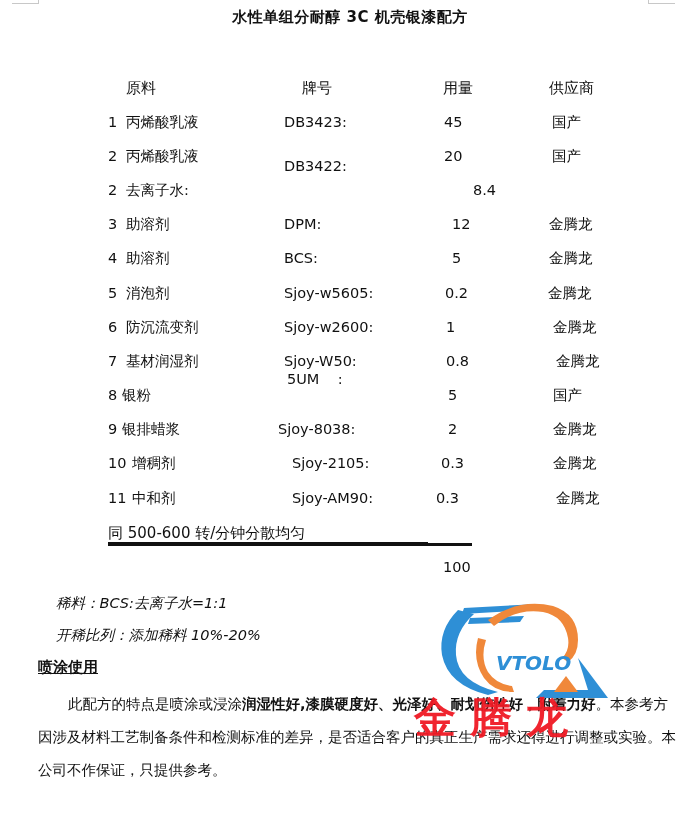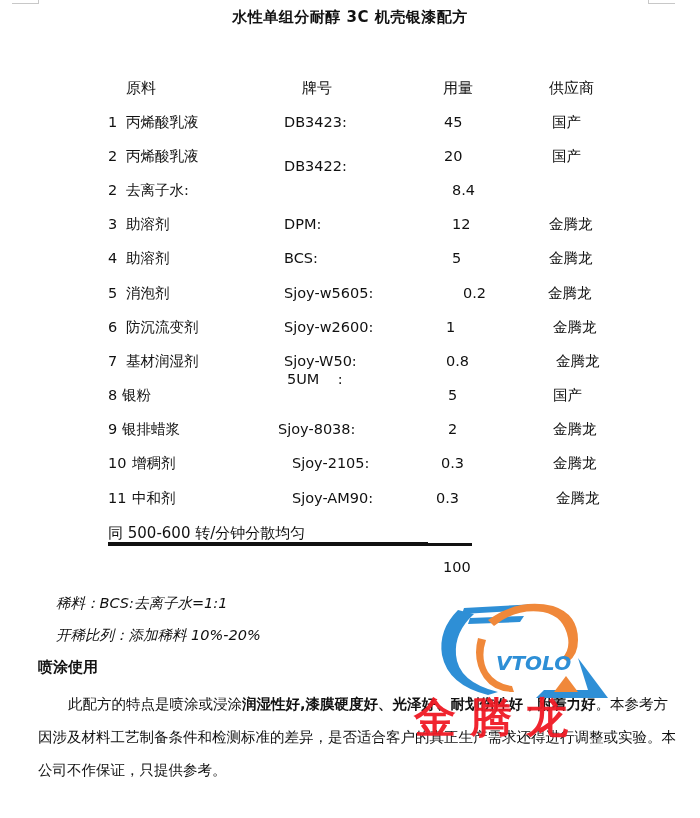--- a/index.html
+++ b/index.html
@@ -10,21 +10,21 @@
   .corner.tr { left: 648px; top: 0; width: 26px; height: 3px; border-width: 0 0 1px 1px; }
   .title { position: absolute; left: 0; width: 700px; top: 8px; text-align: center;
            font-size: 15px; font-weight: bold; letter-spacing: 0.5px; }
   .cell { position: absolute; font-size: 14.5px; white-space: pre; line-height: 18px; }
   .hdr { top: 79px; font-size: 15px; }
   .rule-text { position: absolute; left: 108px; top: 524px; font-size: 15px; white-space: pre; }
   .rule-underline { position: absolute; left: 108px; top: 542px; width: 320px; height: 1px; background: #111; }
   .rule-thick { position: absolute; left: 108px; top: 543px; width: 364px; height: 3px; background: #111; }
   .total { position: absolute; left: 443px; top: 559px; font-size: 14.5px; }
   .note { position: absolute; left: 56px; font-size: 14.5px; white-space: pre; font-style: italic; }
-  .section { position: absolute; left: 38px; top: 658px; font-size: 15px; font-weight: bold; }
+  .section { position: absolute; left: 38px; top: 658px; font-size: 15px; font-weight: bold; text-decoration: underline; }
   .para { position: absolute; left: 38px; top: 688px; width: 640px; font-size: 14.5px; line-height: 33px; }
   .para .indent { display: inline-block; width: 30px; }
   .para b { font-weight: bold; }
   .logo { position: absolute; left: 428px; top: 600px; width: 180px; height: 100px; }
   .logo-text { position: absolute; left: 414px; top: 690px; width: 200px; font-size: 42px; font-weight: bold;
                color: #f01a24; letter-spacing: 14px; opacity: 0.95;
                font-family: "DejaVu Sans", sans-serif; }
 </style>
 </head>
 <body>
@@ -52,42 +52,42 @@
     <span class="cell" style="left:108px;top:147px">2</span>
     <span class="cell" style="left:126px;top:147px">丙烯酸乳液</span>
     <span class="cell" style="left:284px;top:157px">DB3422:</span>
     <span class="cell" style="left:444px;top:147px">20</span>
     <span class="cell" style="left:552px;top:147px">国产</span>
   </div>
   <div>
     <span class="cell" style="left:108px;top:181px">2</span>
     <span class="cell" style="left:126px;top:181px">去离子水:</span>
     <span class="cell" style="left:284px;top:181px"></span>
-    <span class="cell" style="left:452px;top:181px">8.4</span>
+    <span class="cell" style="left:473px;top:181px">8.4</span>
     <span class="cell" style="left:552px;top:181px"></span>
   </div>
   <div>
     <span class="cell" style="left:108px;top:215px">3</span>
     <span class="cell" style="left:126px;top:215px">助溶剂</span>
     <span class="cell" style="left:284px;top:215px">DPM:</span>
     <span class="cell" style="left:452px;top:215px">12</span>
     <span class="cell" style="left:549px;top:215px">金腾龙</span>
   </div>
   <div>
     <span class="cell" style="left:108px;top:249px">4</span>
     <span class="cell" style="left:126px;top:249px">助溶剂</span>
     <span class="cell" style="left:284px;top:249px">BCS:</span>
     <span class="cell" style="left:452px;top:249px">5</span>
     <span class="cell" style="left:549px;top:249px">金腾龙</span>
   </div>
   <div>
     <span class="cell" style="left:108px;top:284px">5</span>
     <span class="cell" style="left:126px;top:284px">消泡剂</span>
     <span class="cell" style="left:284px;top:284px">Sjoy-w5605:</span>
-    <span class="cell" style="left:463px;top:284px">0.2</span>
+    <span class="cell" style="left:445px;top:284px">0.2</span>
     <span class="cell" style="left:548px;top:284px">金腾龙</span>
   </div>
   <div>
     <span class="cell" style="left:108px;top:318px">6</span>
     <span class="cell" style="left:126px;top:318px">防沉流变剂</span>
     <span class="cell" style="left:284px;top:318px">Sjoy-w2600:</span>
     <span class="cell" style="left:446px;top:318px">1</span>
     <span class="cell" style="left:553px;top:318px">金腾龙</span>
   </div>
   <div>

